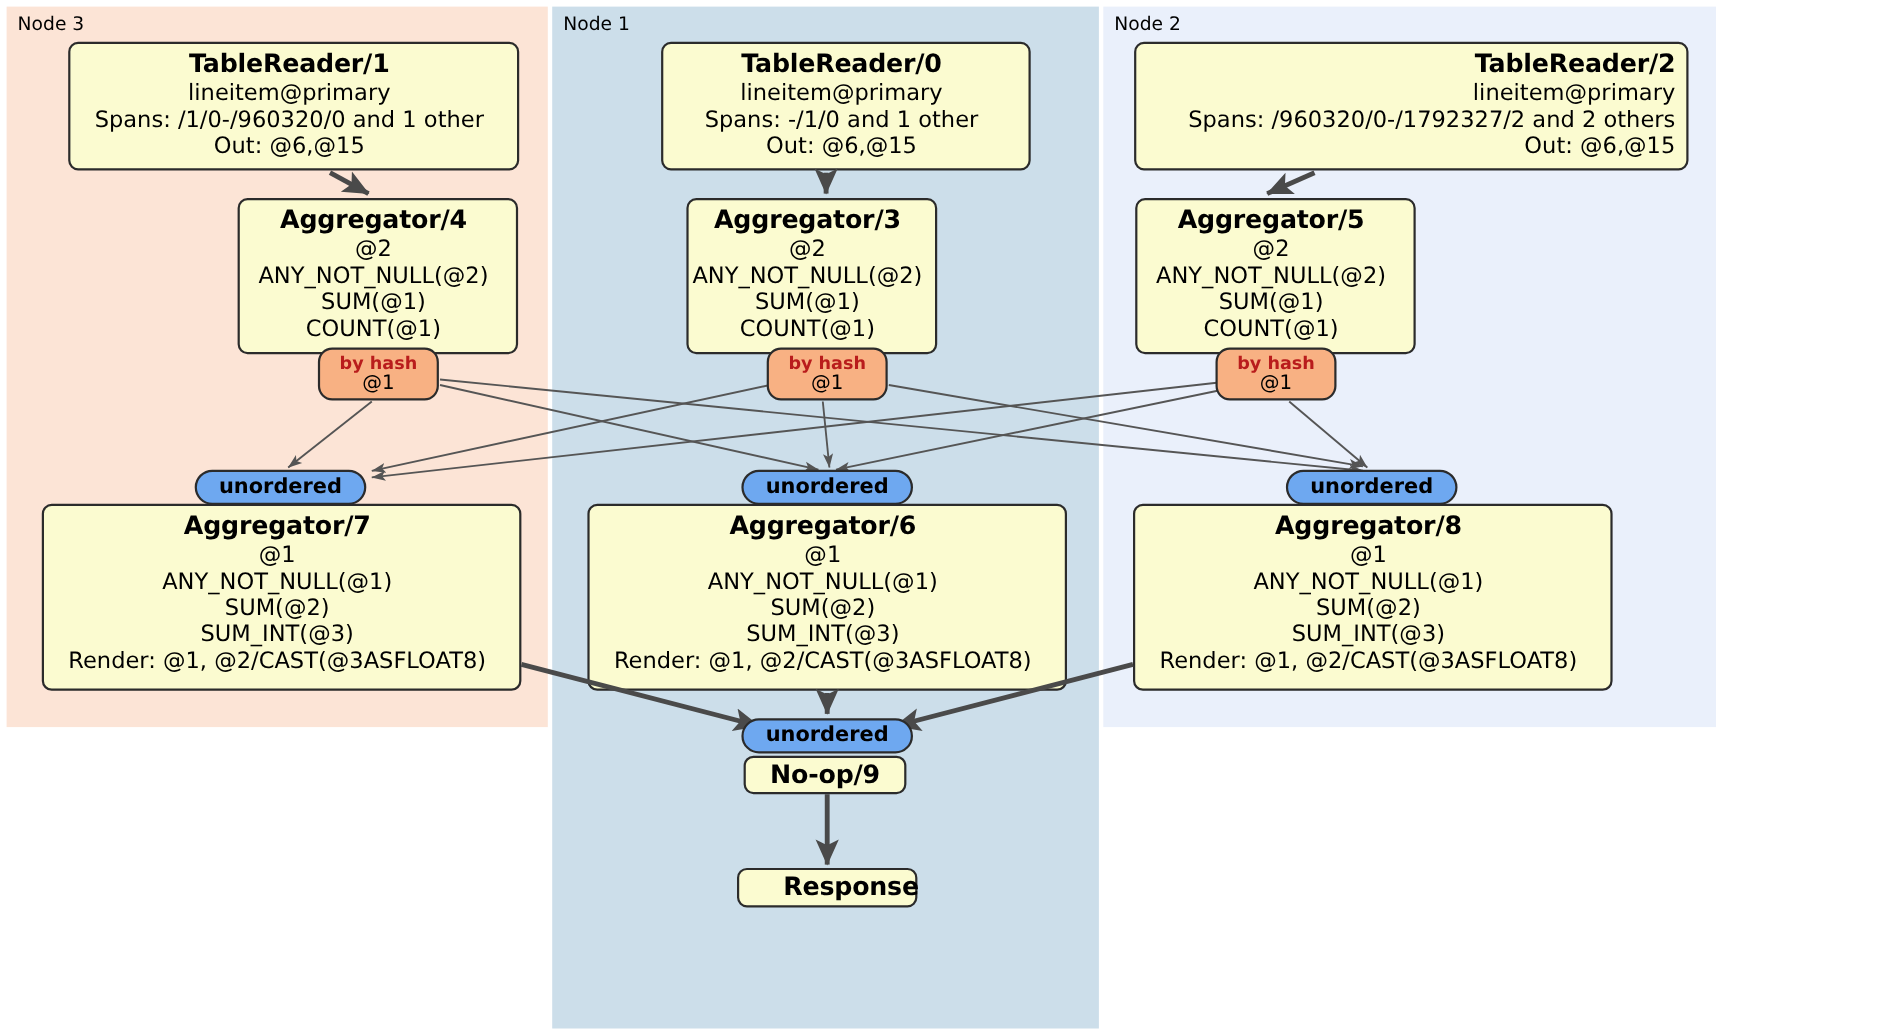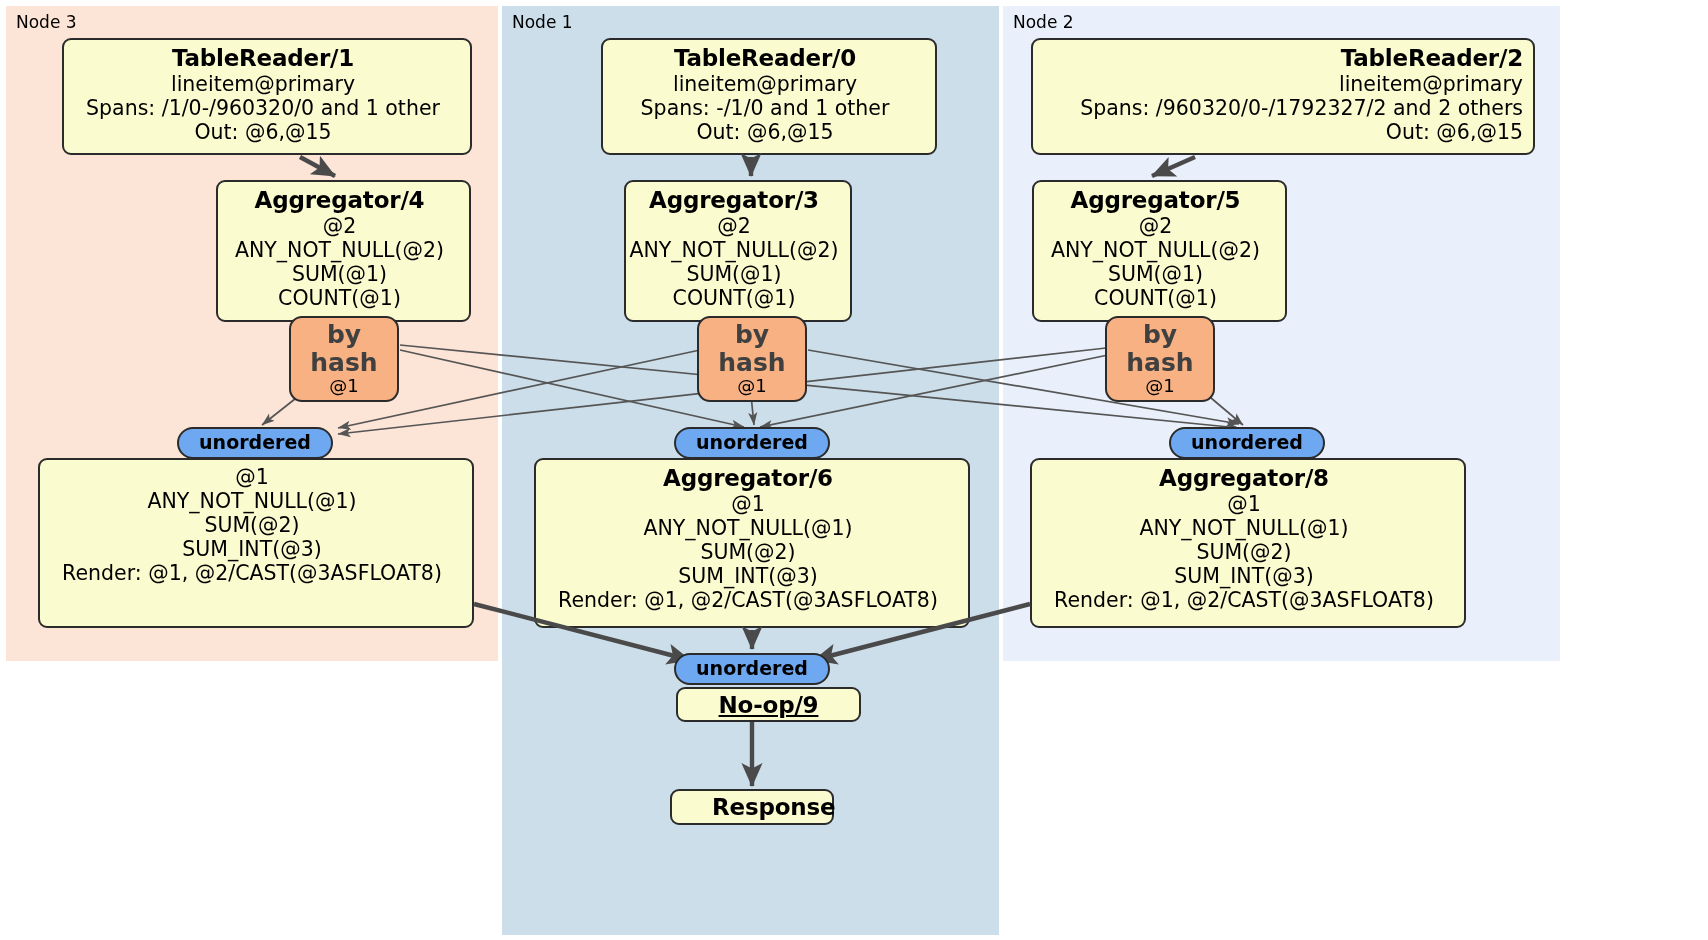--- a/index.html
+++ b/index.html
@@ -66,22 +66,22 @@
     z-index: 8;
     line-height: 1.1;
   }
   .pill.hash {
     background: #f8b183;
     border-radius: 13px;
     padding: 3px 12px 4px 12px;
   }
   .pill.hash .lbl {
     font-weight: bold;
-    font-size: 25px;
-    color: #404040;
+    font-size: 16px;
+    color: #b91c1c;
   }
   .pill.hash .sub {
     font-size: 18px;
     color: #000;
   }
   .pill.unordered {
     background: #6ea8f0;
     border-radius: 999px;
     padding: 3px 16px 4px 16px;
   }
@@ -198,20 +198,21 @@
         <div class="det">COUNT(@1)</div>
       </div>
       <div class="proc" style="left: 1032px; top: 180px; width: 255px; height: 142px;">
         <div class="title">Aggregator/5</div>
         <div class="det">@2</div>
         <div class="det">ANY_NOT_NULL(@2)</div>
         <div class="det">SUM(@1)</div>
         <div class="det">COUNT(@1)</div>
       </div>
       <div class="proc" style="left: 38px; top: 458px; width: 436px; height: 170px;">
+        <div class="title">Aggregator/7</div>
         <div class="det">@1</div>
         <div class="det">ANY_NOT_NULL(@1)</div>
         <div class="det">SUM(@2)</div>
         <div class="det">SUM_INT(@3)</div>
         <div class="det">Render: @1, @2/CAST(@3ASFLOAT8)</div>
       </div>
       <div class="proc" style="left: 534px; top: 458px; width: 436px; height: 170px;">
         <div class="title">Aggregator/6</div>
         <div class="det">@1</div>
         <div class="det">ANY_NOT_NULL(@1)</div>
@@ -220,21 +221,21 @@
         <div class="det">Render: @1, @2/CAST(@3ASFLOAT8)</div>
       </div>
       <div class="proc" style="left: 1030px; top: 458px; width: 436px; height: 170px;">
         <div class="title">Aggregator/8</div>
         <div class="det">@1</div>
         <div class="det">ANY_NOT_NULL(@1)</div>
         <div class="det">SUM(@2)</div>
         <div class="det">SUM_INT(@3)</div>
         <div class="det">Render: @1, @2/CAST(@3ASFLOAT8)</div>
       </div>
-      <div class="proc compact" style="left: 676px; top: 687px; width: 185px; height: 35px; text-decoration: underline;">
+      <div class="proc compact" style="left: 676px; top: 687px; width: 148px; height: 35px;">
         <div class="title">No-op/9</div>
       </div>
       <div class="proc compact" style="left: 670px; top: 789px; width: 164px; height: 36px; padding-left: 40px;">
         <div class="title">Response</div>
       </div>
     </div>
 
   <div id="pills">
       <div class="pill hash" style="left: 289px; top: 316px; width: 110px;">
         <div class="lbl">by hash</div>

